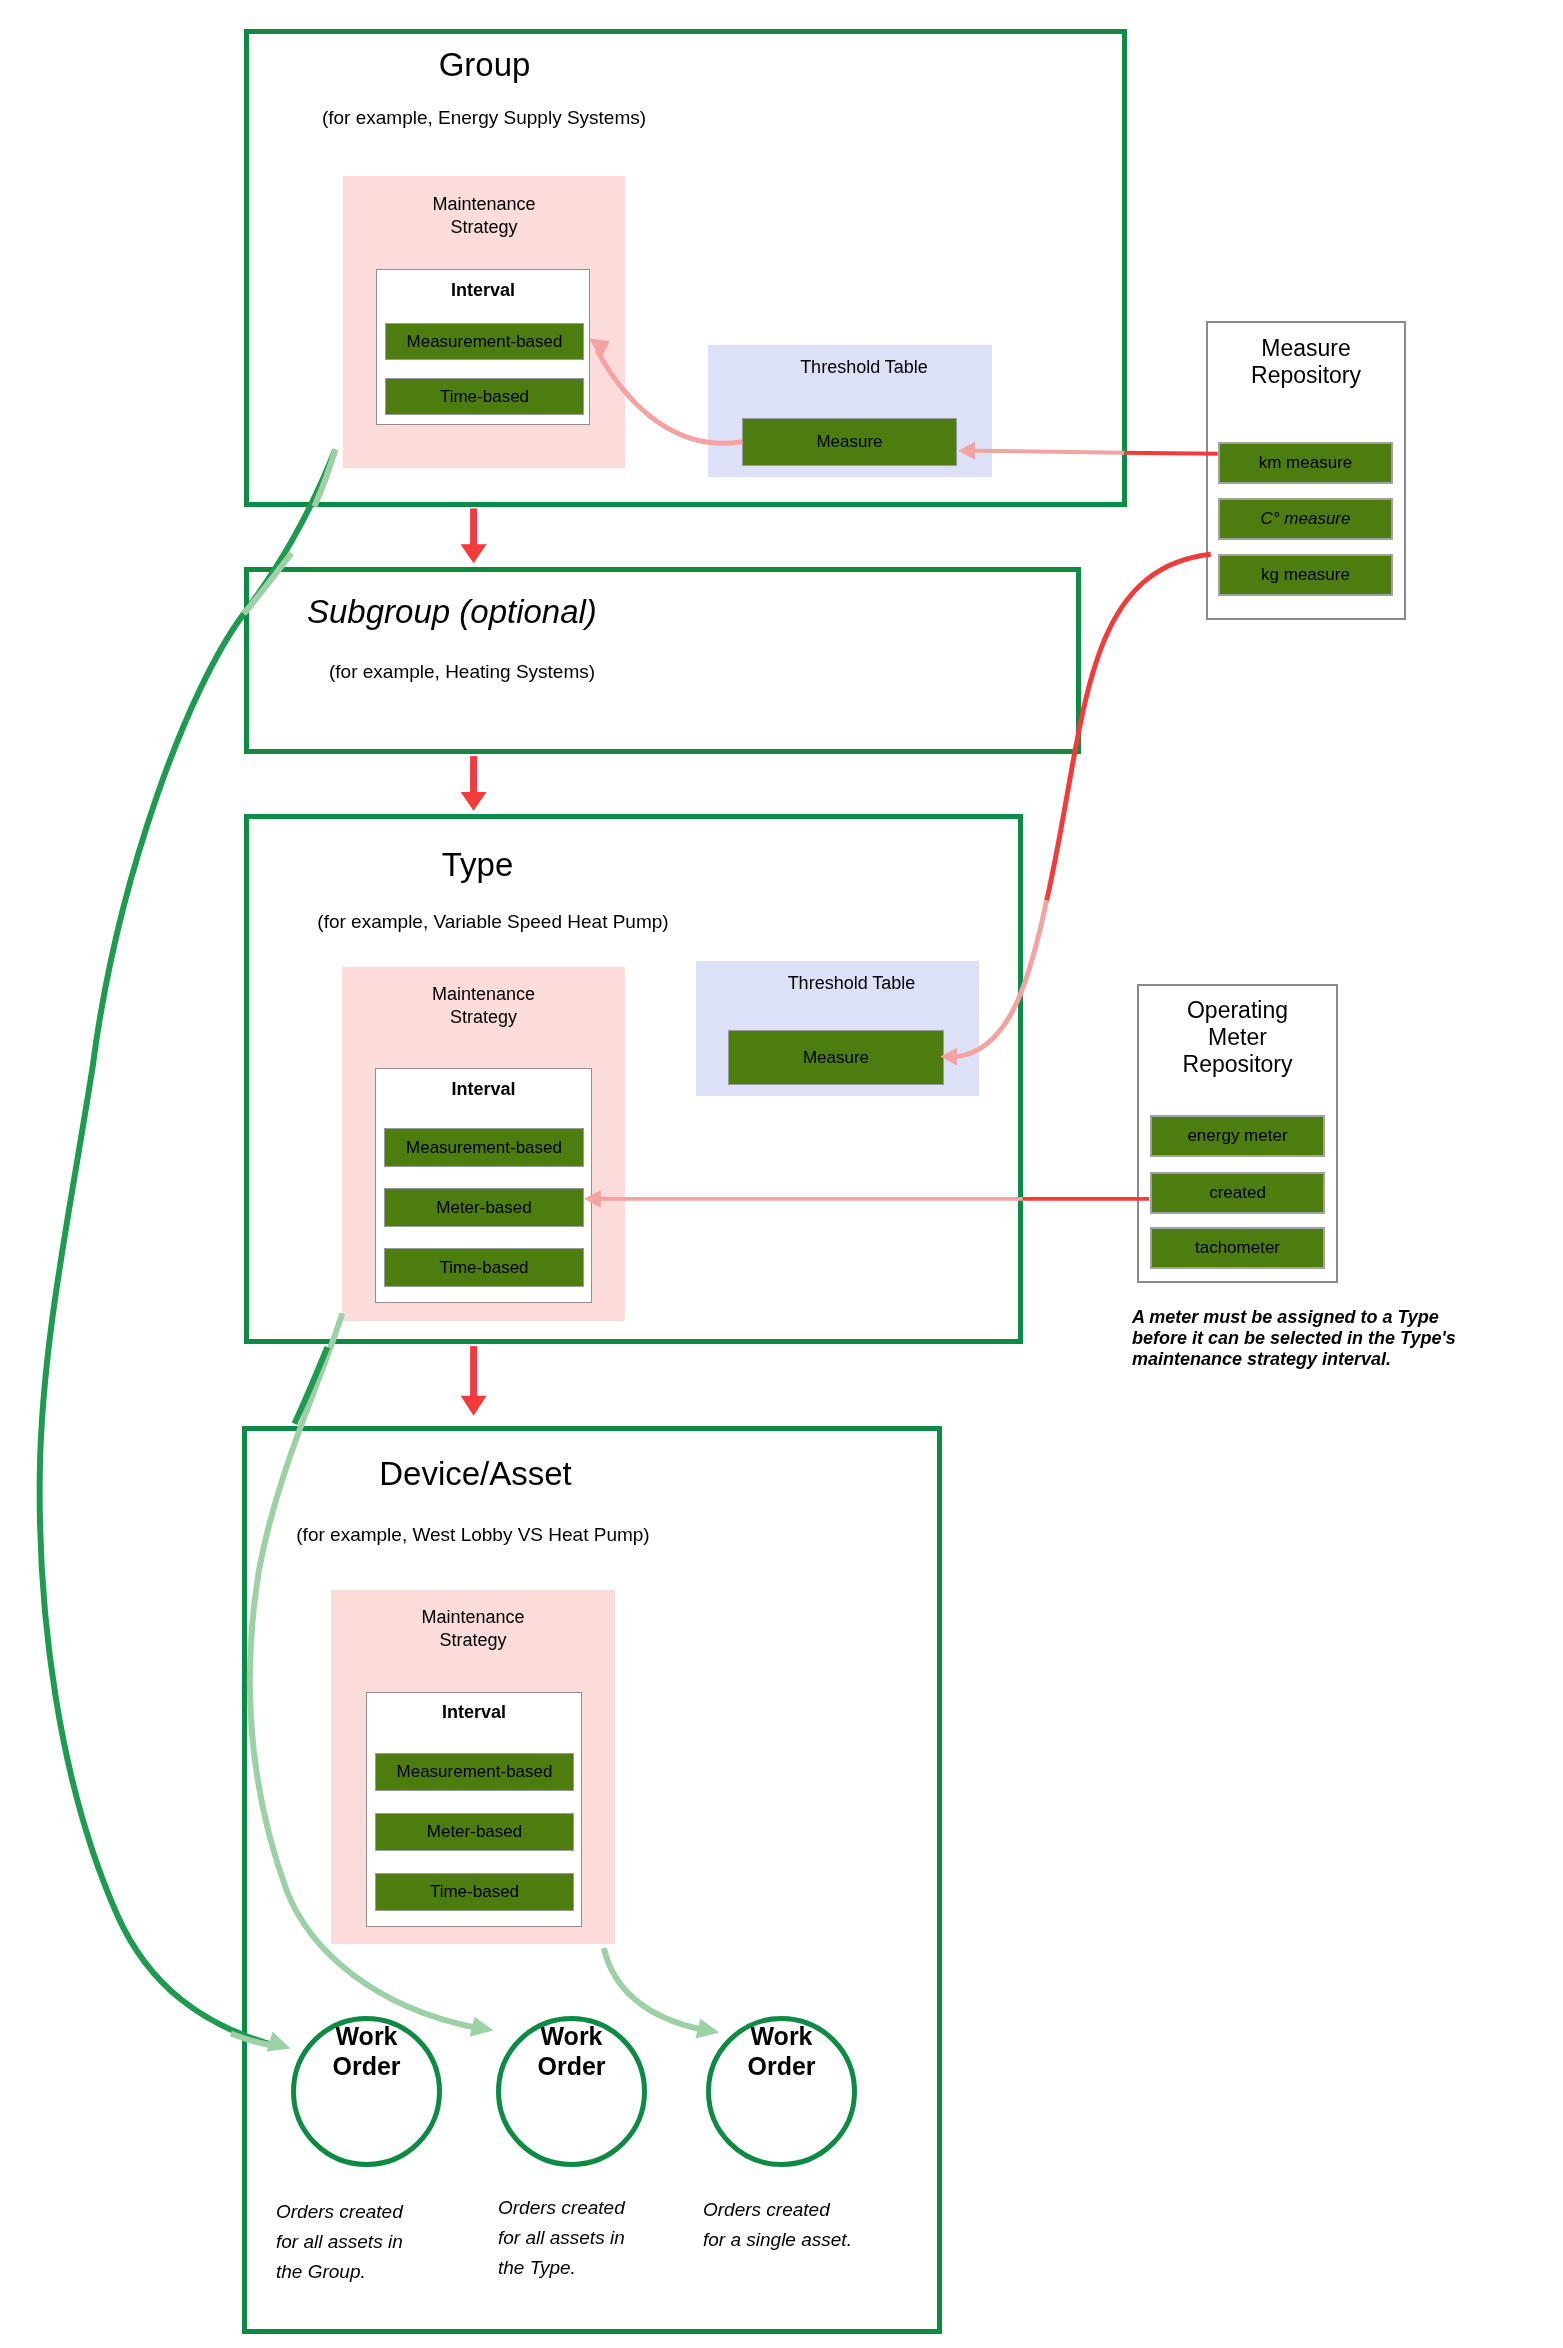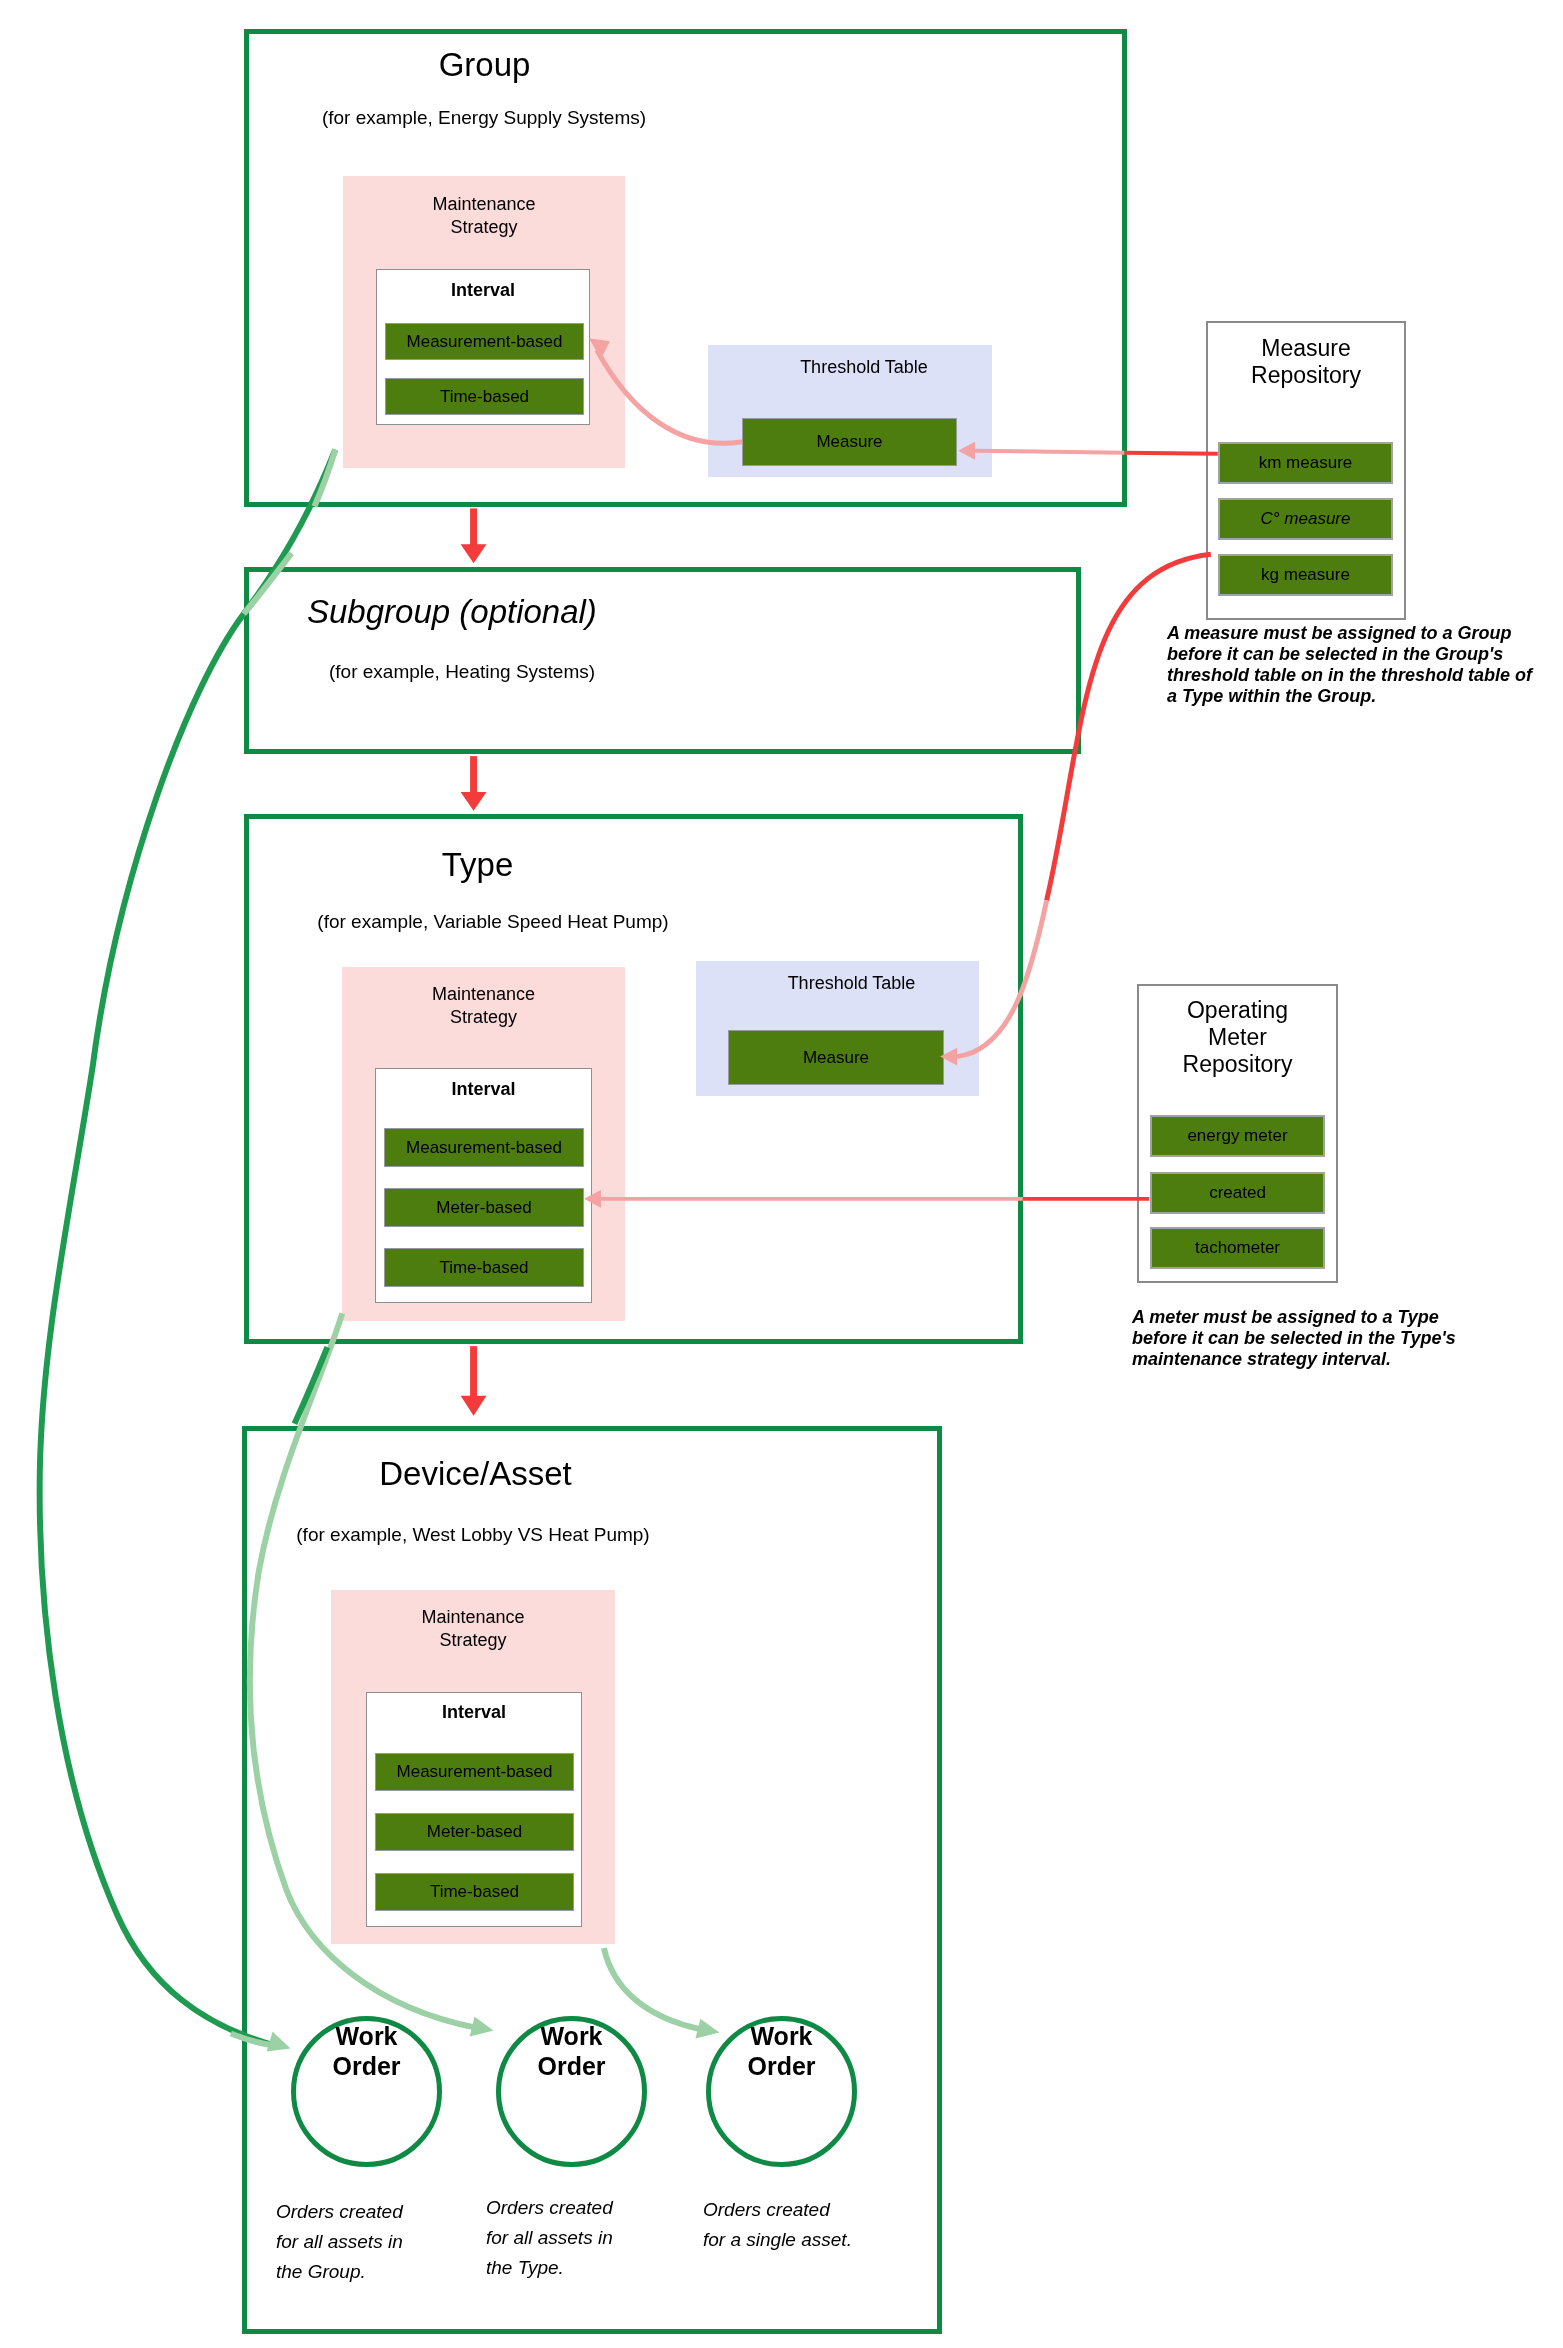--- a/index.html
+++ b/index.html
@@ -58,21 +58,20 @@
   <div class="abs repo-title" style="left:1216px;top:335px;width:180px;">Measure Repository</div>
   <div class="abs opt" style="left:1218px;top:442px;width:175px;height:42px;border-width:2px;border-color:#a2a2a2;">
     <span>km measure</span>
   </div>
   <div class="abs opt" style="left:1218px;top:498px;width:175px;height:42px;border-width:2px;border-color:#a2a2a2;font-style:italic;">
     <span>C° measure</span>
   </div>
   <div class="abs opt" style="left:1218px;top:554px;width:175px;height:42px;border-width:2px;border-color:#a2a2a2;">
     <span>kg measure</span>
   </div>
-  <div class="abs note" style="left:1167px;top:623px;width:380px;">A measure must be assigned to a Group before it can be selected in the Group's threshold table on in the threshold table of a Type within the Group.</div>
 
   <div class="abs gbox" style="left:244px;top:567px;width:837px;height:187px;"></div>
   <div class="abs ltitle" style="left:307px;top:593px;">Subgroup (optional)</div>
   <div class="abs lsubtitle" style="left:329px;top:661px;">(for example, Heating Systems)</div>
 
   <div class="abs gbox" style="left:244px;top:814px;width:779px;height:530px;"></div>
   <div class="abs title" style="left:378px;top:846px;width:199px;">Type</div>
   <div class="abs subtitle" style="left:294px;top:911px;width:398px;">(for example, Variable Speed Heat Pump)</div>
 
   <div class="abs pinkbox" style="left:342px;top:967px;width:283px;height:354px;"></div>
@@ -130,21 +129,21 @@
     <span>Work Order</span>
   </div>
   <div class="abs wo" style="left:496px;top:2016px;width:151px;height:151px;">
     <span>Work Order</span>
   </div>
   <div class="abs wo" style="left:706px;top:2016px;width:151px;height:151px;">
     <span>Work Order</span>
   </div>
 
   <div class="abs cap" style="left:276px;top:2197px;width:154px;">Orders created for all assets in the Group.</div>
-  <div class="abs cap" style="left:486px;top:2193px;width:154px;">Orders created for all assets in the Type.</div>
+  <div class="abs cap" style="left:498px;top:2193px;width:154px;">Orders created for all assets in the Type.</div>
   <div class="abs cap" style="left:703px;top:2195px;width:154px;">Orders created for a single asset.</div>
 
   <svg class="overlay" width="1563" height="2348" viewBox="0 0 1571 2360">
 
     <g>
       <line x1="476" y1="511" x2="476" y2="548" stroke="#f23b3b" stroke-width="7"></line>
       <polygon points="463,547 489,547 476,566" fill="#f23b3b"></polygon>
     </g>
     <g>
       <line x1="476" y1="760" x2="476" y2="797" stroke="#f23b3b" stroke-width="7"></line>

